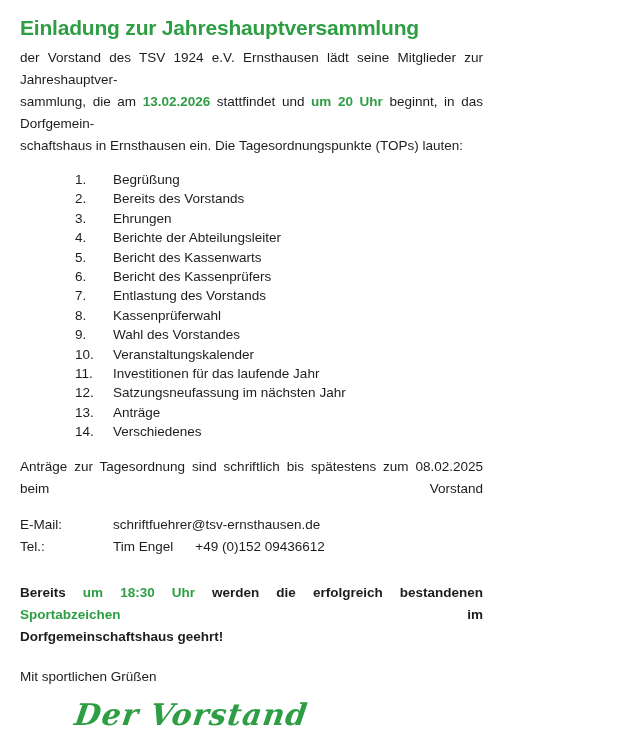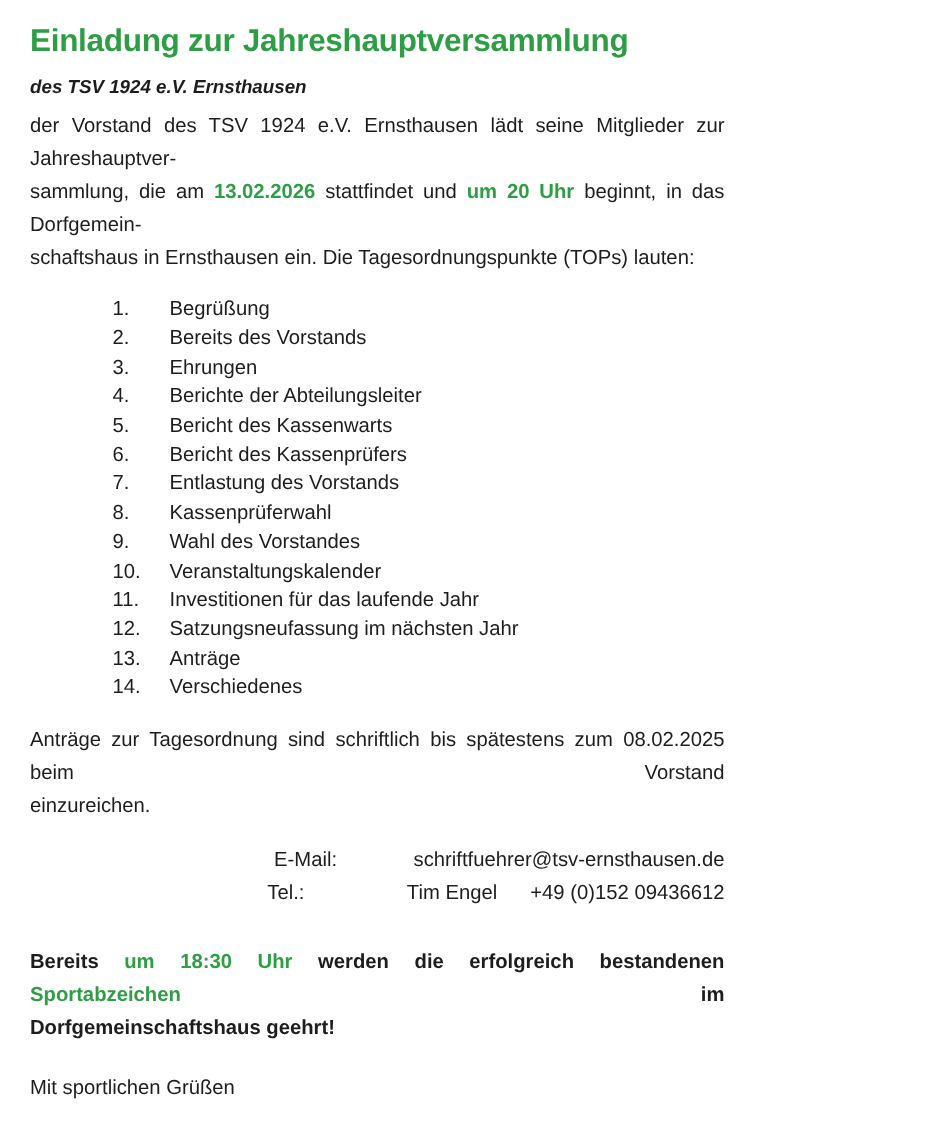--- a/index.html
+++ b/index.html
@@ -41,21 +41,21 @@
   span.seg-g { color: var(--accent); font-weight: bold; }
   span.seg-b { font-weight: bold; }
 
   .agenda { margin-top: 13px; font-size: 13.5px; line-height: 19.4px; }
   .agenda-row { display: flex; }
   .agenda-num { margin-left: 55px; width: 38px; flex: none; }
   .agenda-label { flex: 1; }
 
   .deadline { margin-top: 14px; }
   .contact { margin-top: 14px; font-size: 13.5px; line-height: 22px; }
-  .contact-row { display: flex; justify-content: flex-end; }
+  .contact-row { display: flex; }
   .contact-label { width: 93px; flex: none; }
   .tel-name { margin-right: 22px; }
 
   .highlight { margin-top: 24px; }
   .closing { margin-top: 18px; }
 
   .signature {
     margin: 6px 0 0 52px;
     color: var(--accent);
     font-family: "DejaVu Serif", serif;
@@ -68,21 +68,20 @@
     display: inline-block;
     letter-spacing: 1px;
   }
 </style>
 </head>
 <body>
 
 <div class="page">
 
   <h1 class="title">Einladung zur Jahreshauptversammlung</h1>
-  <p class="subtitle">des TSV 1924 e.V. Ernsthausen</p>
 
 
   <div class="body-text para">
       <div class="line"><span>der Vorstand des TSV 1924 e.V. Ernsthausen lädt seine Mitglieder zur Jahreshauptver-</span></div>
       <div class="line"><span>sammlung, die am </span><span class="seg-g">13.02.2026</span><span> stattfindet und </span><span class="seg-g">um 20 Uhr</span><span> beginnt, in das Dorfgemein-</span></div>
       <div class="line last"><span>schaftshaus in Ernsthausen ein. Die Tagesordnungspunkte (TOPs) lauten:</span></div>
     </div>
 
   <div class="agenda">
       <div class="agenda-row">
@@ -138,21 +137,20 @@
         <span class="agenda-label">Anträge</span>
       </div>
       <div class="agenda-row">
         <span class="agenda-num">14.</span>
         <span class="agenda-label">Verschiedenes</span>
       </div>
     </div>
 
   <div class="body-text para deadline">
       <div class="line"><span>Anträge zur Tagesordnung sind schriftlich bis spätestens zum 08.02.2025 beim Vorstand</span></div>
-      <div class="line last"><span>einzureichen.</span></div>
     </div>
 
   <div class="contact">
     <div class="contact-row">
       <span class="contact-label">E-Mail:</span>
       <span>schriftfuehrer@tsv-ernsthausen.de</span>
     </div>
     <div class="contact-row">
       <span class="contact-label">Tel.:</span>
       <span class="tel-name">Tim Engel</span>

